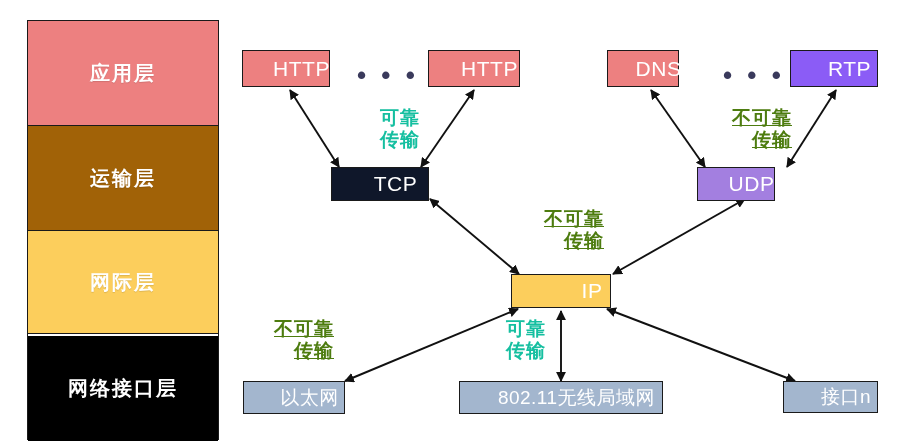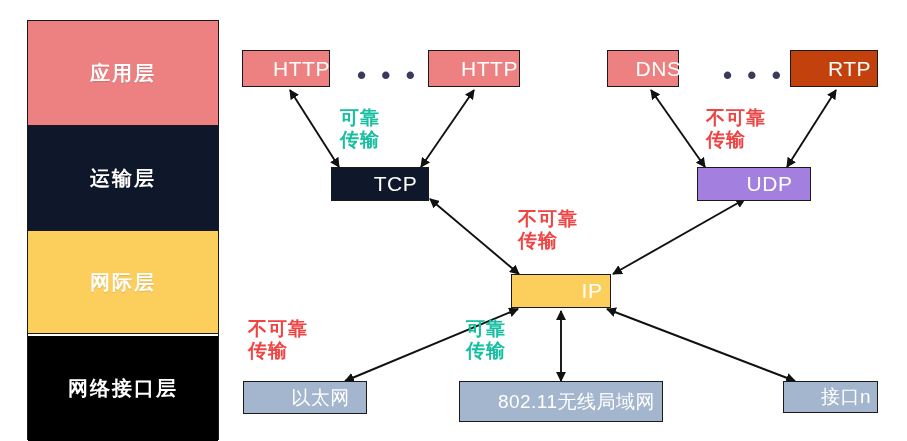--- a/index.html
+++ b/index.html
@@ -63,26 +63,26 @@
     margin-left: 31px;
   }
   .pbox.small span { font-size: 19px; }
 
   
   .note {
     position: absolute;
     font-weight: bold;
     font-size: 19px;
     line-height: 1.18;
-    text-align: left;
+    text-align: right;
     white-space: pre-line;
     letter-spacing: 1px;
   }
   .note.reliable   { color: #15BFA0; }
-  .note.unreliable { color: #ef4444; }
+  .note.unreliable { color: #4d7c0f; text-decoration: underline; }
 
   
   .dots {
     position: absolute;
     color: #3a3a5c;
     font-size: 26px;
     font-weight: bold;
     letter-spacing: 4px;
     line-height: 1;
   }
@@ -98,21 +98,21 @@
 </style>
 </head>
 <body>
 
 <div id="stage">
 
   <div class="layer-stack">
     <div class="layer-cell" style="top:0px;height:105px;background:#ED8080;">
       <span>应用层</span>
     </div>
-    <div class="layer-cell" style="top:105px;height:105px;background:#0f172a;">
+    <div class="layer-cell" style="top:105px;height:105px;background:#a16207;">
       <span>运输层</span>
     </div>
     <div class="layer-cell" style="top:210px;height:103px;background:#FCCE5C;">
       <span>网际层</span>
     </div>
     <div class="layer-cell" style="top:315px;height:105px;background:#000000;">
       <span>网络接口层</span>
     </div>
   </div>
 
@@ -153,41 +153,41 @@
   <div class="pbox" style="left:428px;top:50px;width:92px;height:37px;background:#ED8080;">
     <span>HTTP</span>
   </div>
 
   <div class="pbox" style="left:607px;top:50px;width:72px;height:37px;background:#ED8080;">
     <span>DNS</span>
   </div>
 
   <div class="dots" style="left:723px;top:62px;">• • •</div>
 
-  <div class="pbox" style="left:790px;top:50px;width:88px;height:37px;background:#c2410c;">
+  <div class="pbox" style="left:790px;top:50px;width:88px;height:37px;background:#8b5cf6;">
     <span>RTP</span>
   </div>
 
   <div class="pbox" style="left:331px;top:167px;width:98px;height:34px;background:#0f172a;">
     <span>TCP</span>
   </div>
 
-  <div class="pbox" style="left:697px;top:167px;width:114px;height:34px;background:#A37FE0;align-items:center;">
+  <div class="pbox" style="left:697px;top:167px;width:78px;height:34px;background:#A37FE0;align-items:center;">
     <span>UDP</span>
   </div>
 
   <div class="pbox" style="left:511px;top:274px;width:100px;height:34px;background:#FCCE5C;padding-left:31px;">
     <span>IP</span>
   </div>
 
-  <div class="pbox small" style="left:243px;top:381px;width:124px;height:33px;background:#A3B6CE;">
+  <div class="pbox small" style="left:243px;top:381px;width:102px;height:33px;background:#A3B6CE;">
     <span>以太网</span>
   </div>
 
-  <div class="pbox small" style="left:459px;top:381px;width:204px;height:41px;background:#A3B6CE;align-items:center;">
+  <div class="pbox small" style="left:459px;top:381px;width:204px;height:33px;background:#A3B6CE;align-items:center;">
     <span>802.11无线局域网</span>
   </div>
 
   <div class="pbox small" style="left:783px;top:381px;width:95px;height:32px;background:#A3B6CE;">
     <span>接口n</span>
   </div>
 
   <div class="note reliable" style="left:340px;top:107px;width:80px;">可靠
 传输</div>
 

